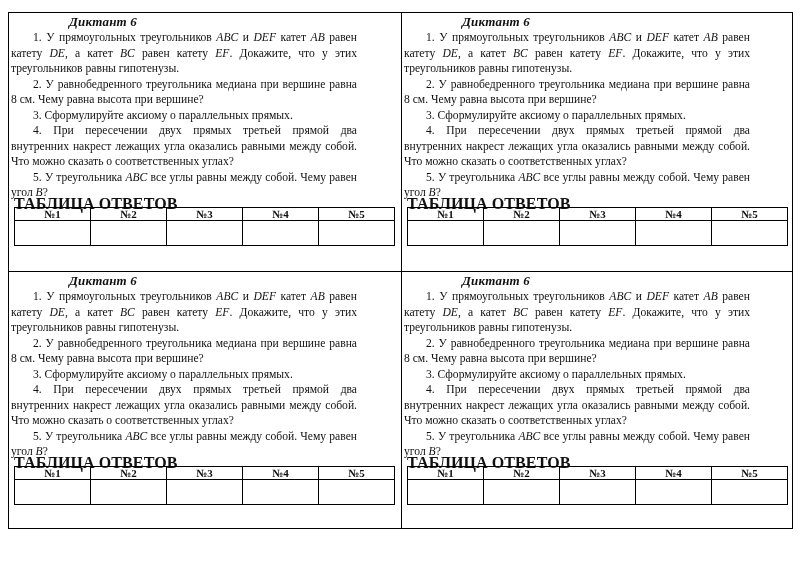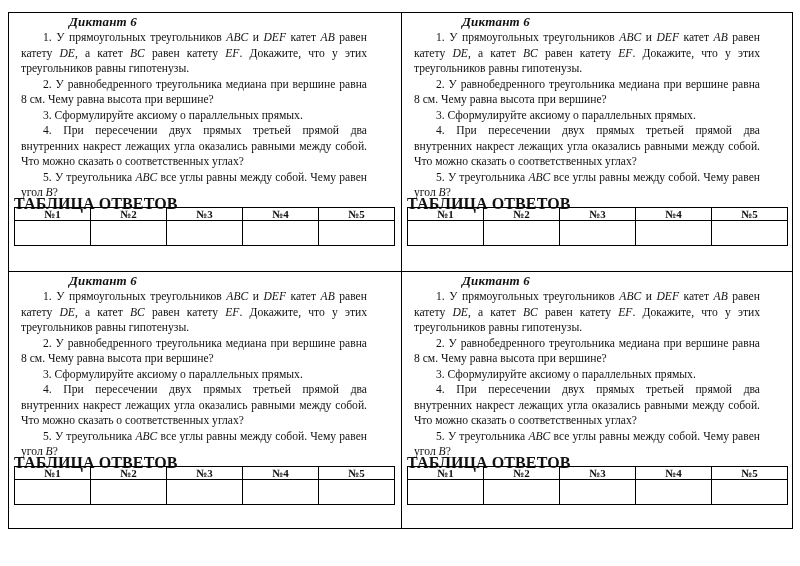--- a/index.html
+++ b/index.html
@@ -56,21 +56,21 @@
     left: 32px;
     top: 1px;
     font-size: 13px;
     font-weight: bold;
     font-style: italic;
     letter-spacing: 0.2px;
     margin-left: 28px;
   }
   .text {
     position: absolute;
-    left: 12px;
+    left: 2px;
     top: 17px;
     width: 346px;
     font-size: 11.6px;
     line-height: 15.5px;
     text-align: justify;
   }
   .text p {
     margin: 0;
     text-indent: 22px;
     text-align: justify;

